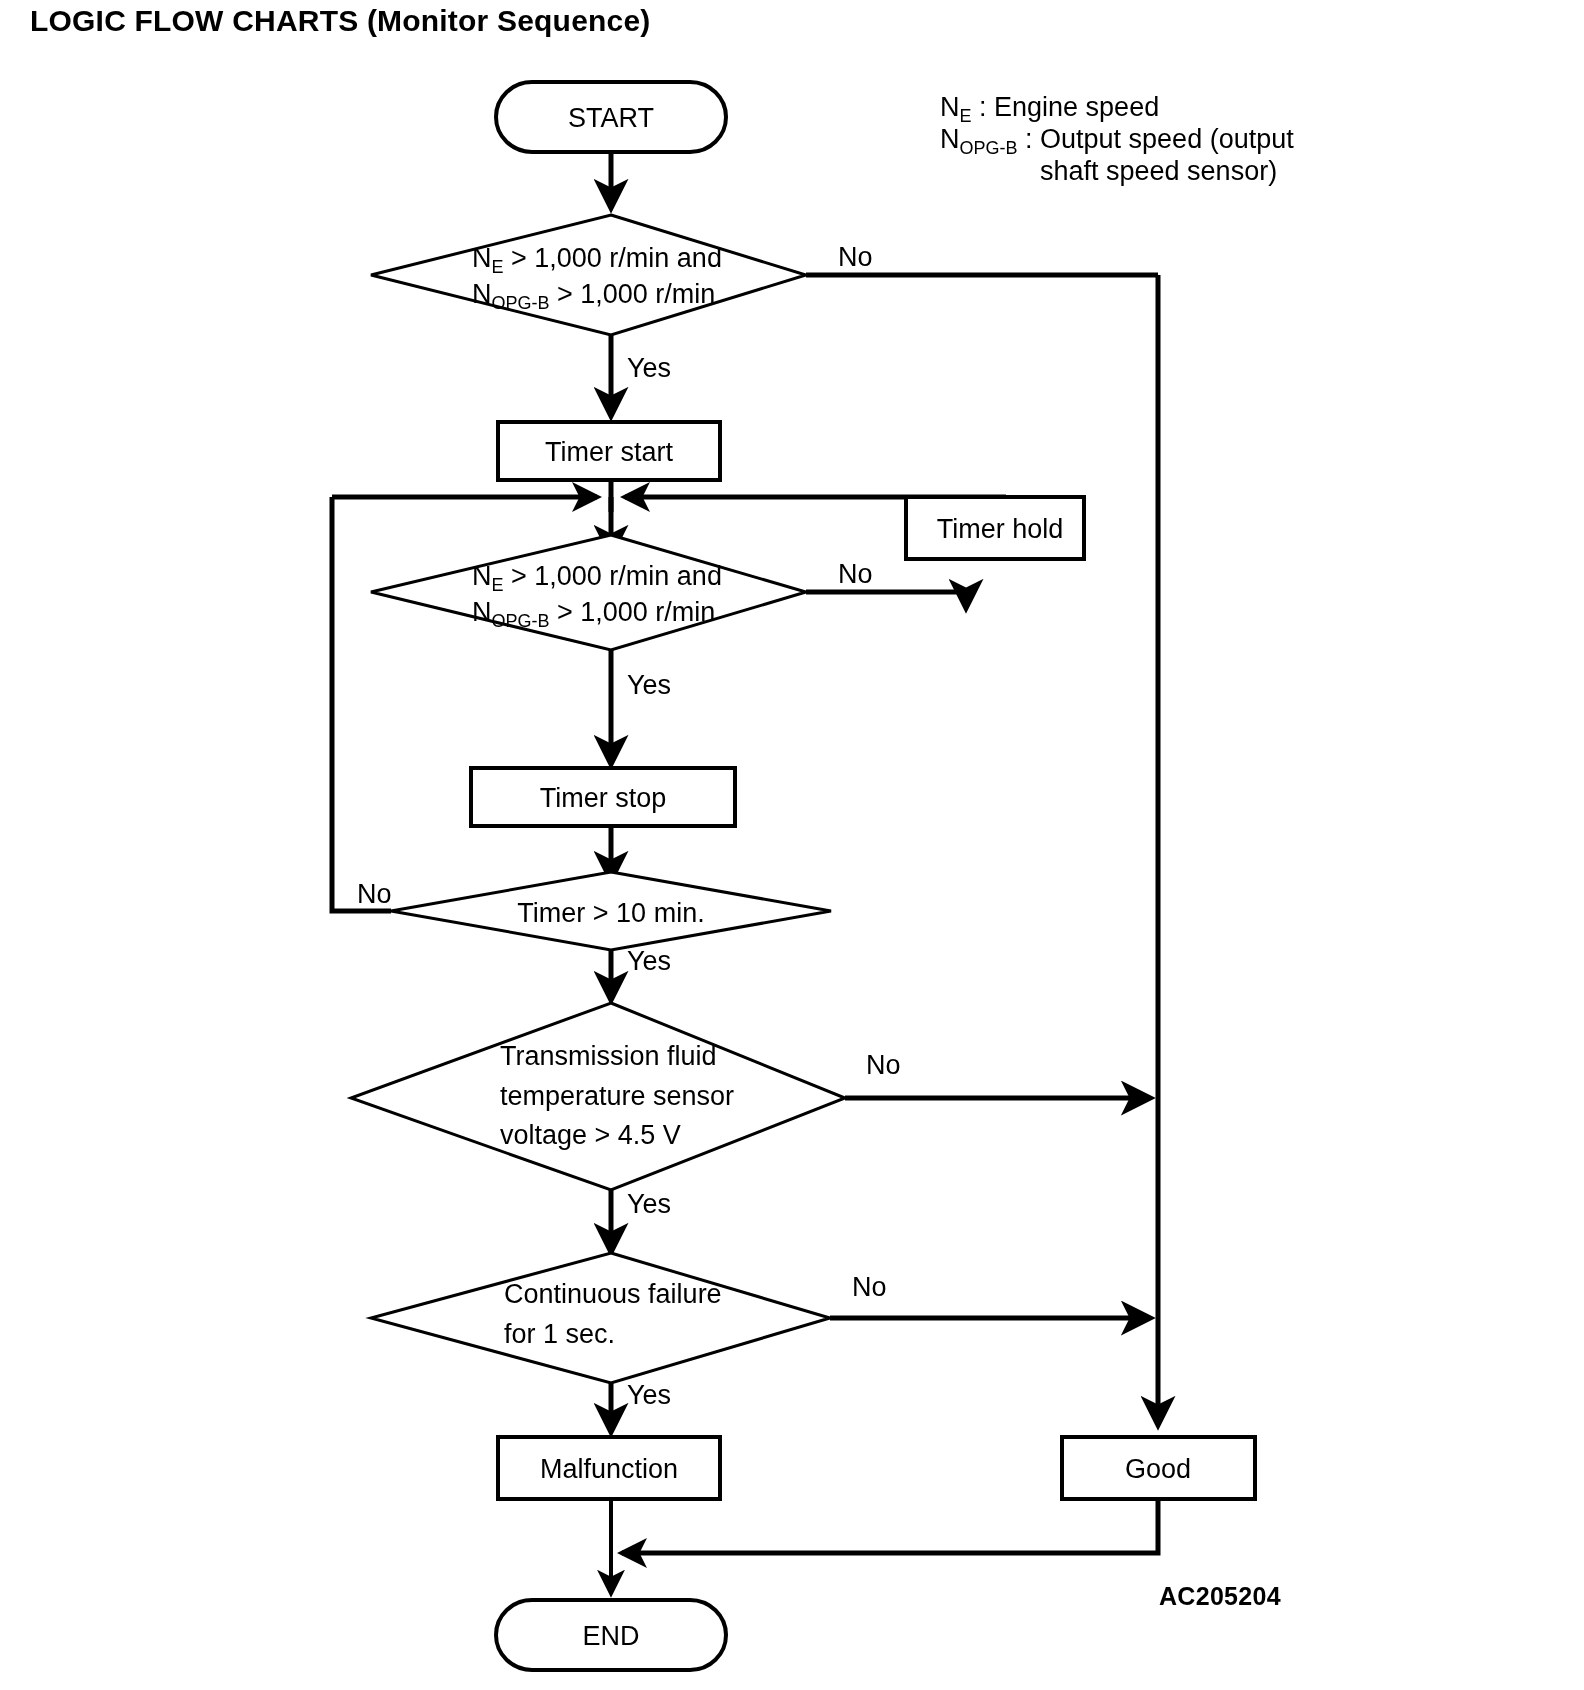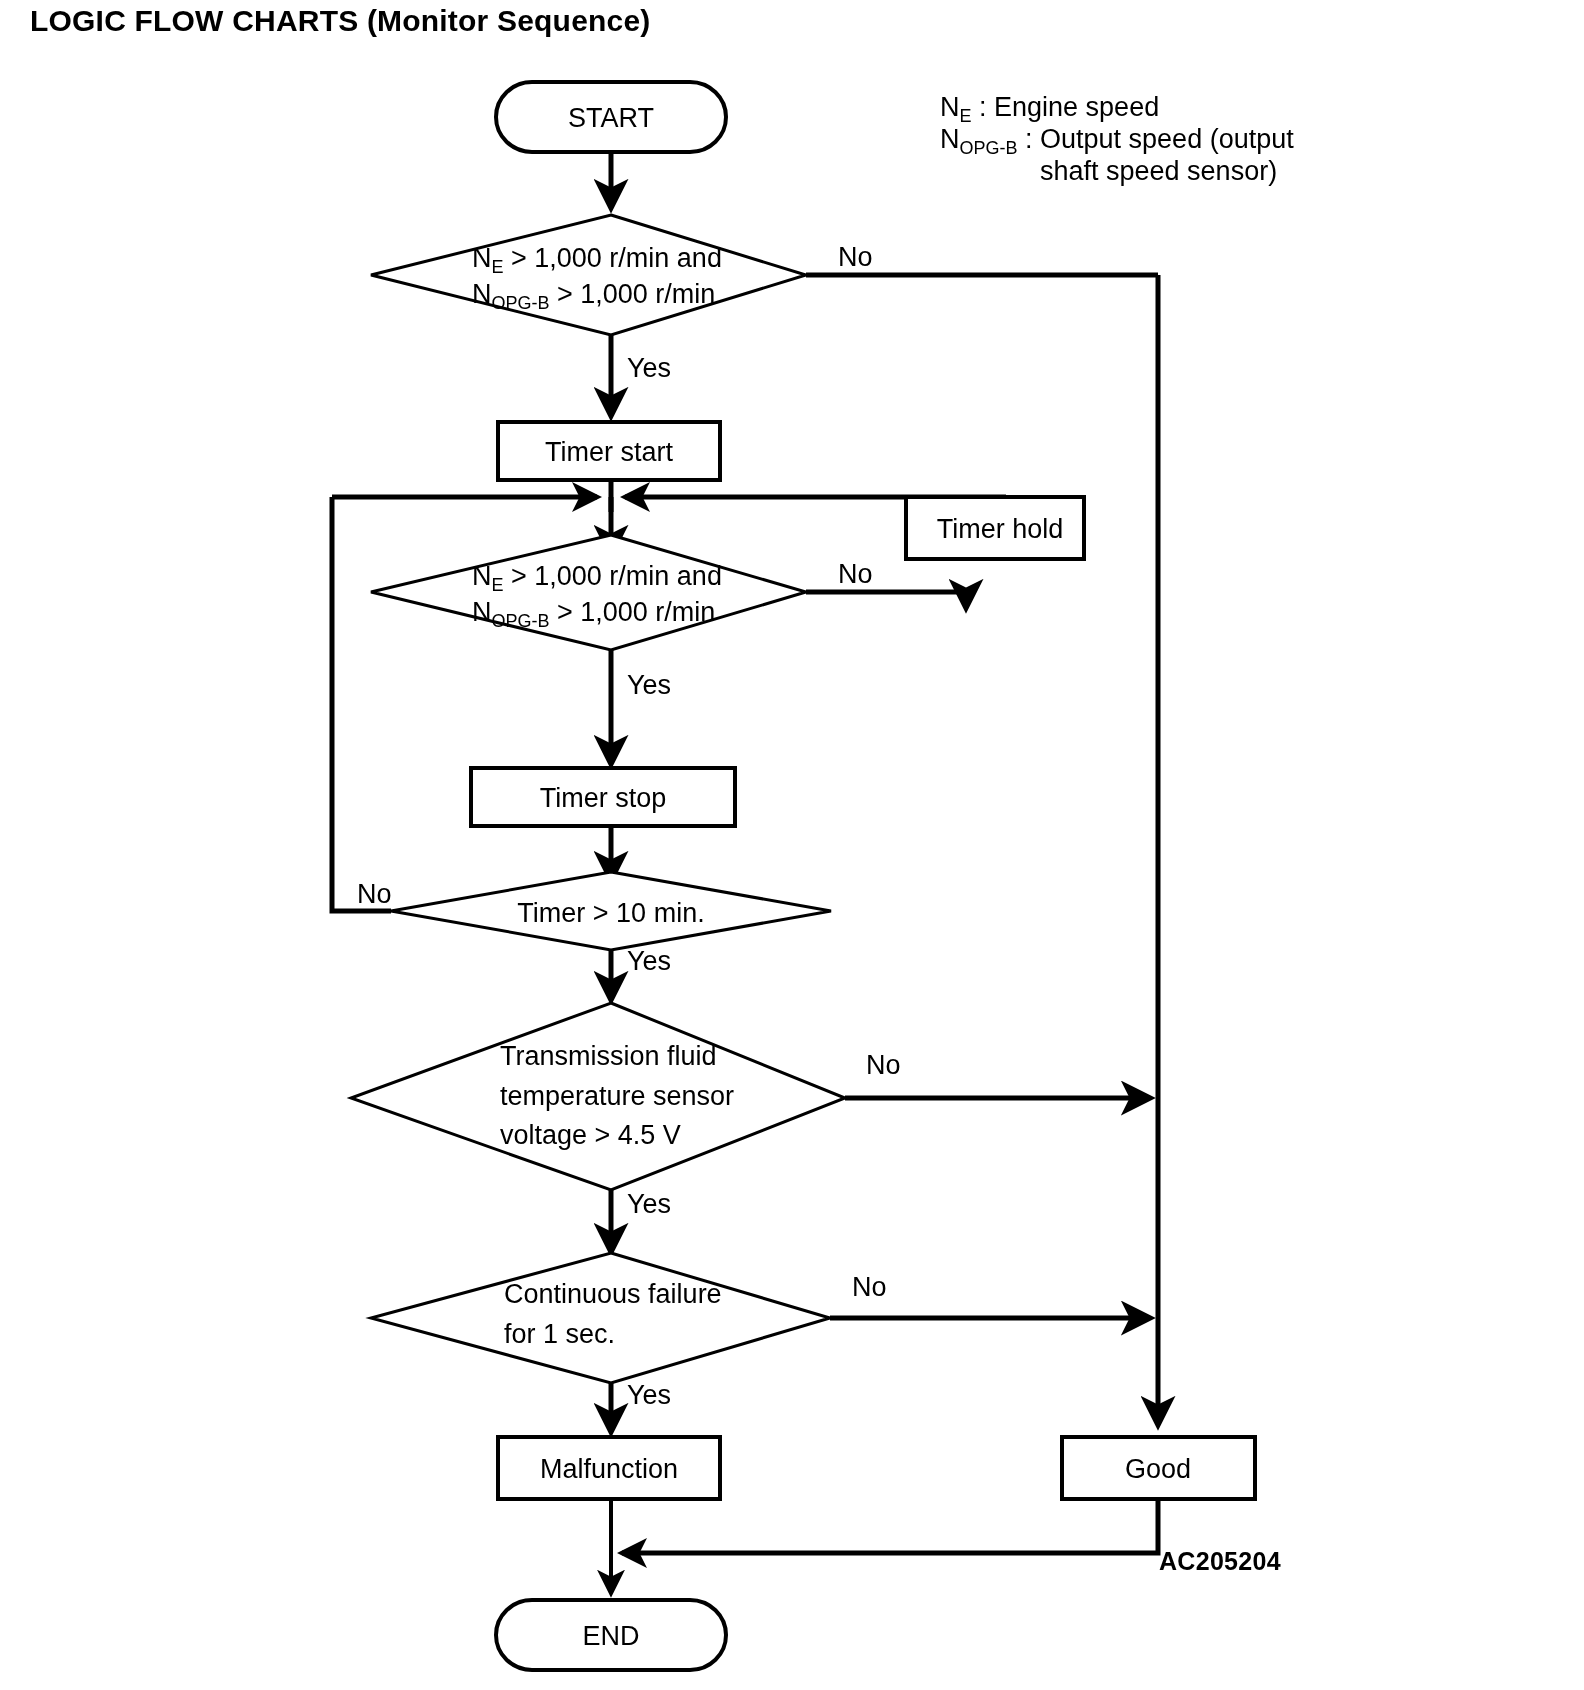--- a/index.html
+++ b/index.html
@@ -26,21 +26,21 @@
     left: 30px;
     top: 4px;
     font-size: 30px;
     font-weight: bold;
     letter-spacing: 0.2px;
     white-space: nowrap;
   }
   #figure-code {
     position: absolute;
     left: 1159px;
-    top: 1547px;
+    top: 1582px;
     font-size: 25px;
     font-weight: bold;
     letter-spacing: 0.3px;
     white-space: nowrap;
   }
   svg#flow {
     position: absolute;
     left: 0;
     top: 0;
     width: 1584px;

